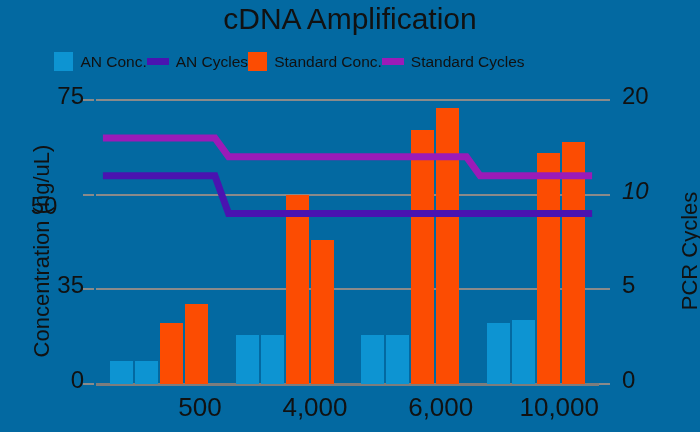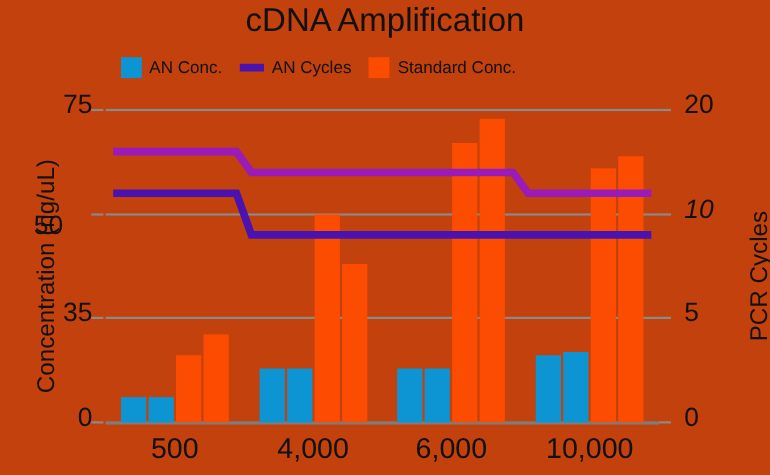--- a/index.html
+++ b/index.html
@@ -7,21 +7,21 @@
     padding: 0;
     background: #ffffff;
   }
   body {
     font-family: "Liberation Sans", sans-serif;
   }
   #chart-root {
     position: relative;
     width: 700px;
     height: 432px;
-    background: #c2410c;
+    background: #0369a1;
     overflow: hidden;
   }
 
   
   .chart-title {
     position: absolute;
     left: 0;
     top: 2px;
     width: 700px;
     text-align: center;
@@ -35,21 +35,20 @@
   
   .legend {
     position: absolute;
     left: 0;
     top: 52px;
     width: 579px;
     display: flex;
     flex-direction: row;
     align-items: center;
     justify-content: center;
-    gap: 16px;
   }
   .legend-item {
     display: flex;
     flex-direction: row;
     align-items: center;
     gap: 7px;
   }
   .legend-swatch-bar {
     width: 19px;
     height: 19px;
@@ -149,21 +148,21 @@
     height: 284px;
     overflow: visible;
   }
 
   
   .cat-label {
     position: absolute;
     top: 392px;
     font-size: 26px;
     color: #111111;
-    text-align: center;
+    text-align: right;
     white-space: nowrap;
   }
 </style>
 </head>
 <body>
 
 <div id="chart-root">
 
   <div class="chart-title">cDNA Amplification</div>
 
@@ -172,20 +171,24 @@
         <span class="legend-swatch-bar" style="background: rgb(13, 148, 210);"></span>
         <span class="legend-label">AN Conc.</span>
       </div>
       <div class="legend-item">
         <span class="legend-swatch-line" style="background: rgb(74, 19, 176);"></span>
         <span class="legend-label">AN Cycles</span>
       </div>
       <div class="legend-item">
         <span class="legend-swatch-bar" style="background: rgb(252, 76, 2);"></span>
         <span class="legend-label">Standard Conc.</span>
+      </div>
+      <div class="legend-item">
+        <span class="legend-swatch-line" style="background: rgb(155, 27, 184);"></span>
+        <span class="legend-label">Standard Cycles</span>
       </div>
     </div>
 
   <div class="axis-title axis-title-left">Concentration (ng/uL)</div>
 
   <div class="axis-title axis-title-right">PCR Cycles</div>
 
   <div id="tick-labels-left">
       <div class="tick-label left" style="top: 82px;">75</div>
       <div class="tick-label left" style="top: 192px; text-align: center;">50</div>

